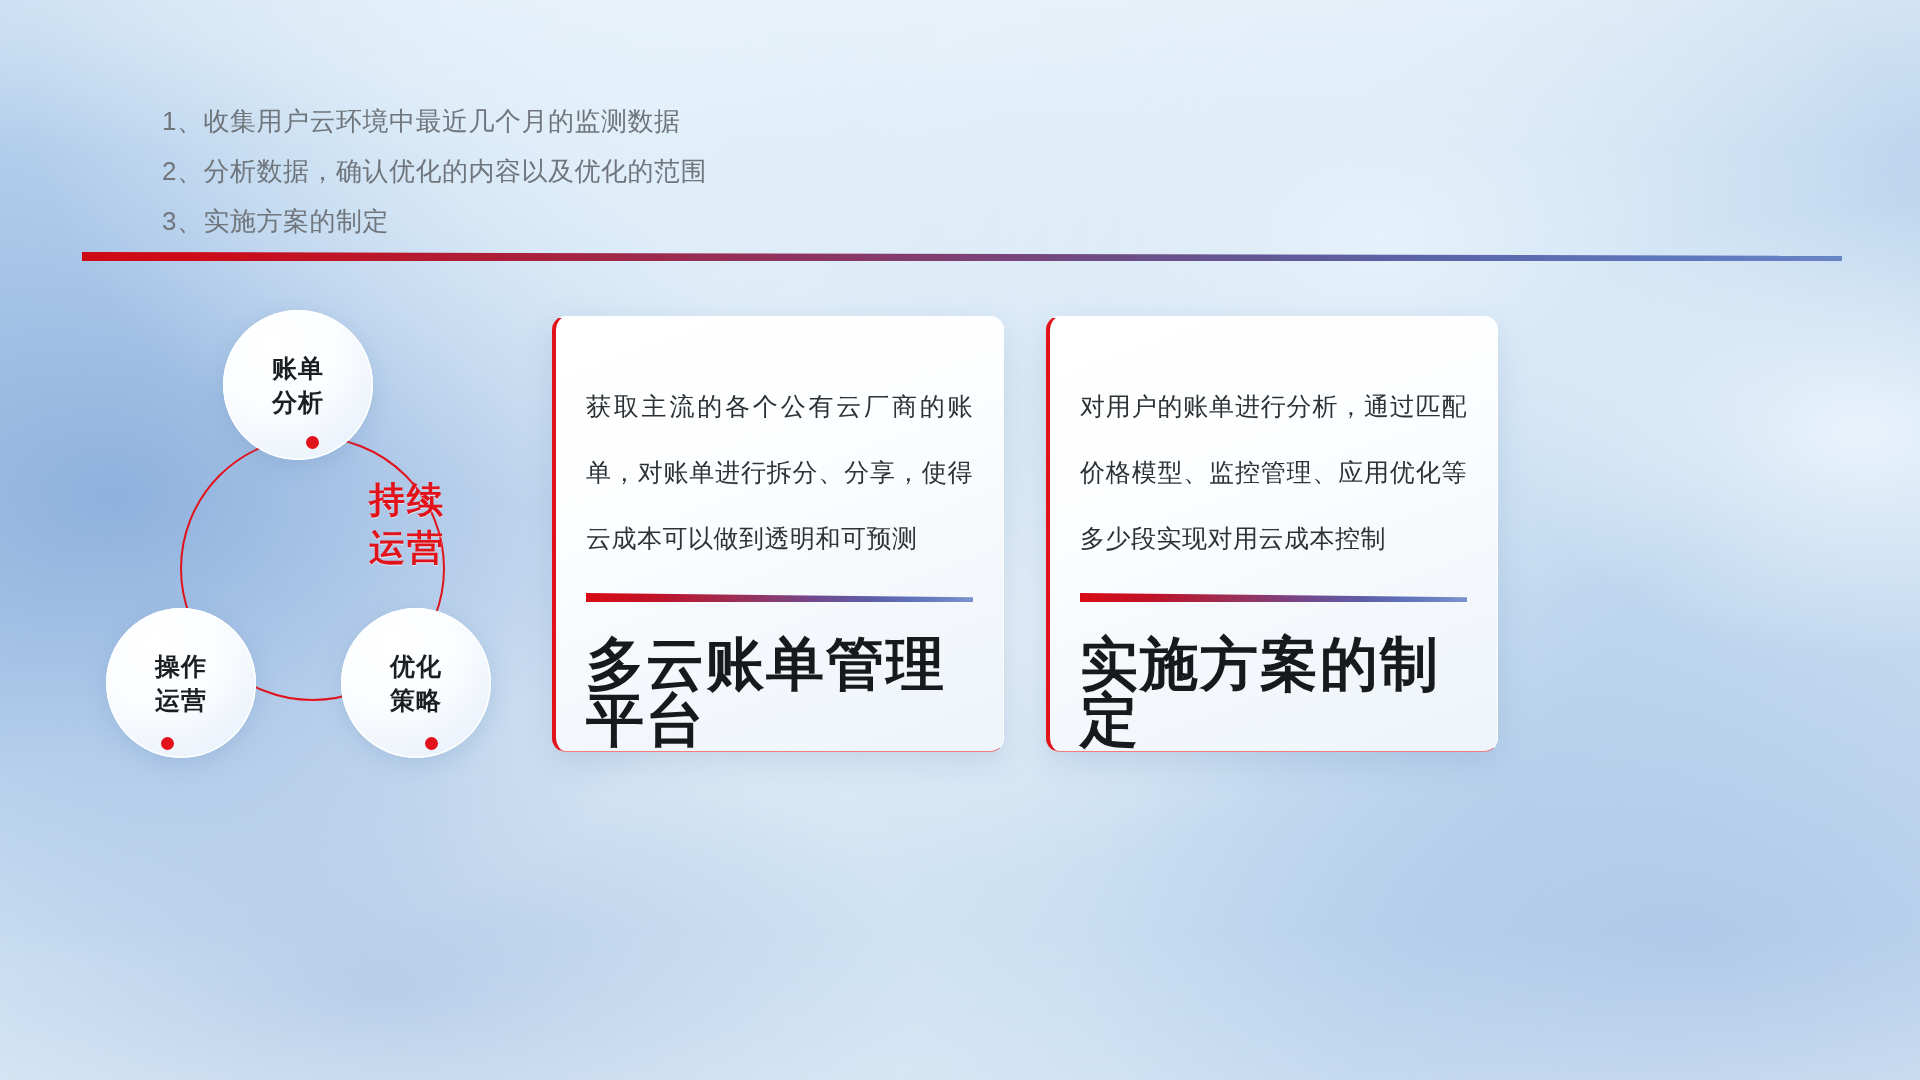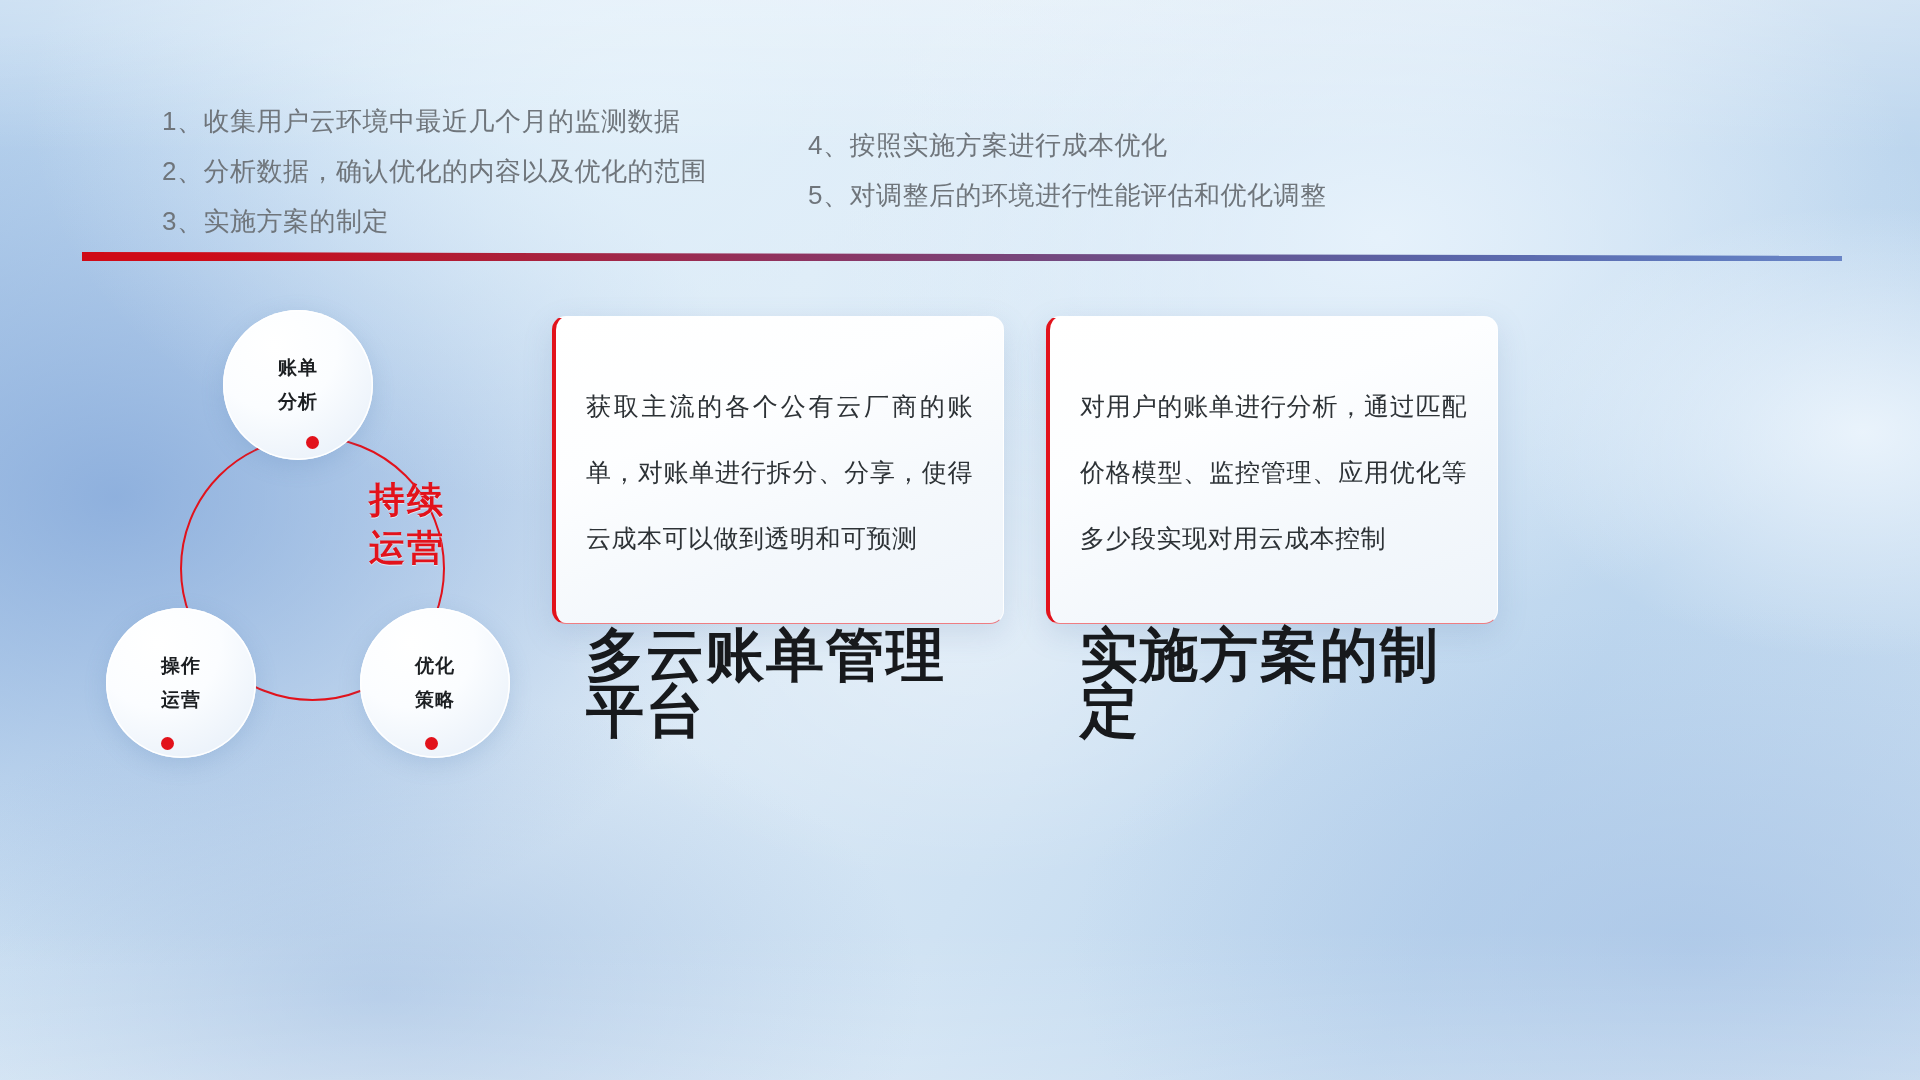--- a/index.html
+++ b/index.html
@@ -84,27 +84,27 @@
     border-radius:50%;
     background:
       radial-gradient(circle at 34% 24%, #ffffff 0%, #fbfdff 42%, #eef4fb 74%, #e3edf8 100%);
     box-shadow:
       inset 0 0 0 1.5px rgba(255,255,255,0.95),
       0 6px 22px rgba(93,130,180,0.22);
     display:flex; flex-direction:column;
     align-items:center; justify-content:center;
     color:#1c1f22;
     font-weight:bold;
-    font-size:19px;
+    font-size:25px;
     line-height:34px;
     letter-spacing:1px;
   }
   .bubble-top    { left:135px; top:14px;  width:150px; height:150px; }
   .bubble-left   { left:18px;  top:312px; width:150px; height:150px; }
-  .bubble-right  { left:272px; top:312px; width:150px; height:150px; }
+  .bubble-right  { left:253px; top:312px; width:150px; height:150px; }
 
   .node-dot {
     position:absolute; width:13px; height:13px;
     border-radius:50%; background:#e2121b;
     box-shadow:0 0 0 0 rgba(226,18,27,0.0);
   }
   .dot-top   { left:218px; top:140px; }
   .dot-left  { left:73px;  top:441px; }
   .dot-right { left:337px; top:441px; }
 
@@ -116,21 +116,21 @@
     font-weight:bold;
     font-size:36px;
     line-height:48px;
     letter-spacing:2px;
     text-shadow:0 1px 0 rgba(255,255,255,0.6);
   }
 
   
   .card {
     position:absolute;
-    top:316px; width:452px; height:308px;
+    top:316px; width:452px; height:436px;
     border-radius:14px;
     background:linear-gradient(160deg,#ffffff 0%,#fdfeff 35%,#f4f8fc 68%,#eef4fa 100%);
     border:1px solid rgba(255,255,255,0.9);
     border-left:4px solid #e2121b;
     border-bottom:1.5px solid rgba(226,18,27,0.55);
     box-shadow:0 10px 30px rgba(86,120,170,0.18);
     padding:56px 30px 0 30px;
     display:flex; flex-direction:column;
   }
   .card-1 { left:552px; }
@@ -183,24 +183,20 @@
 </div>
 
 <div id="stage">
 
   <div class="list list-left">
     <div class="list-item">1、收集用户云环境中最近几个月的监测数据</div>
     <div class="list-item">2、分析数据，确认优化的内容以及优化的范围</div>
     <div class="list-item">3、实施方案的制定</div>
   </div>
 
-  <div class="list list-right">
-    <div class="list-item">4、按照实施方案进行成本优化</div>
-    <div class="list-item">5、对调整后的环境进行性能评估和优化调整</div>
-  </div>
 
   <div class="top-divider">
     <div class="bar"></div>
   </div>
 
   <div class="venn">
 
     <div class="ring ring-main"></div>
 
     <div class="venn-center">

